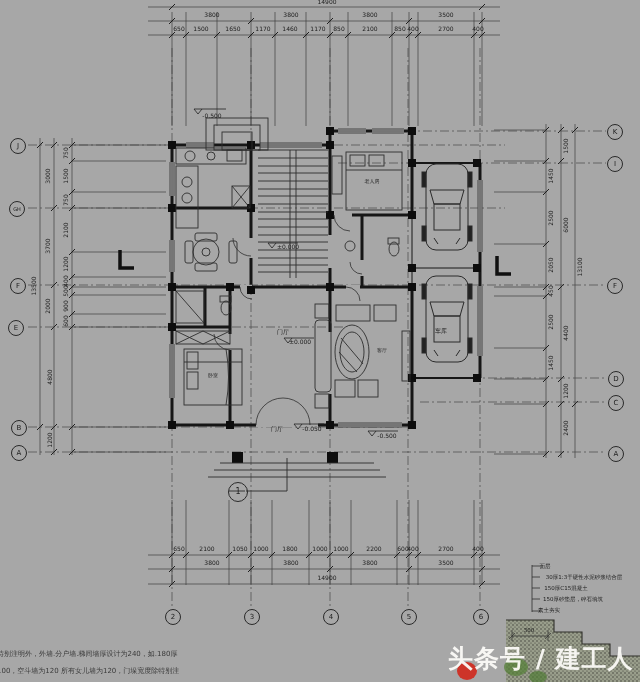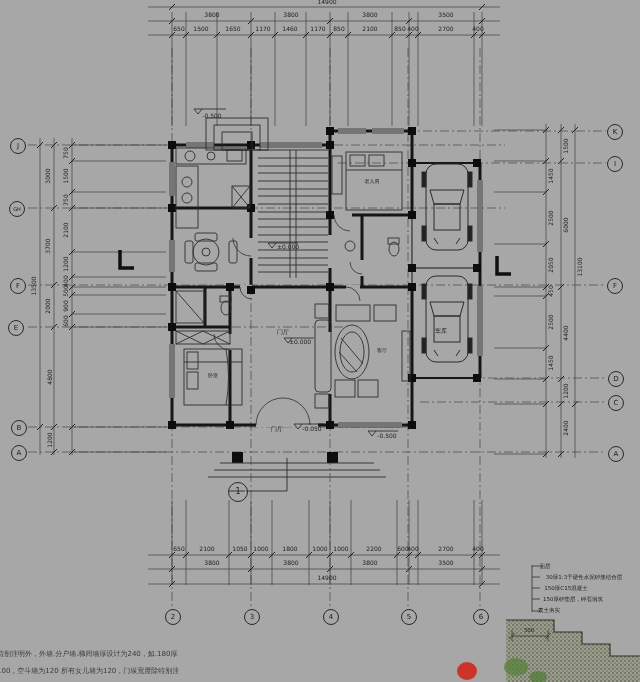--- a/index.html
+++ b/index.html
@@ -337,13 +337,14 @@
 
   <div id="title-row">
     
     
     
   </div>
 
   <div class="note" style="top:649px;">除特别注明外，外墙.分户墙.梯间墙厚设计为240，如.180厚</div>
   <div class="note" style="top:666px;">为100，空斗墙为120 所有女儿墙为120，门垛宽度除特别注</div>
 
+  <div id="watermark">头条号 / 建工人</div>
 </div>
 
 </body></html>

